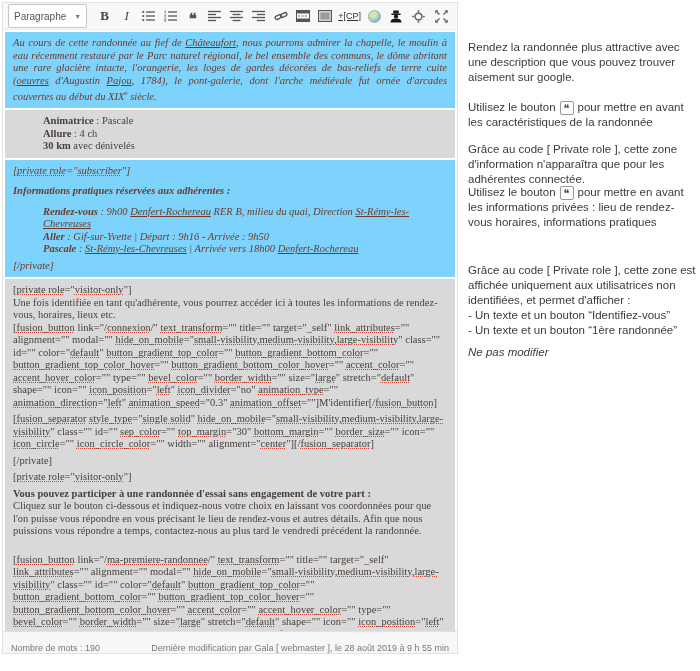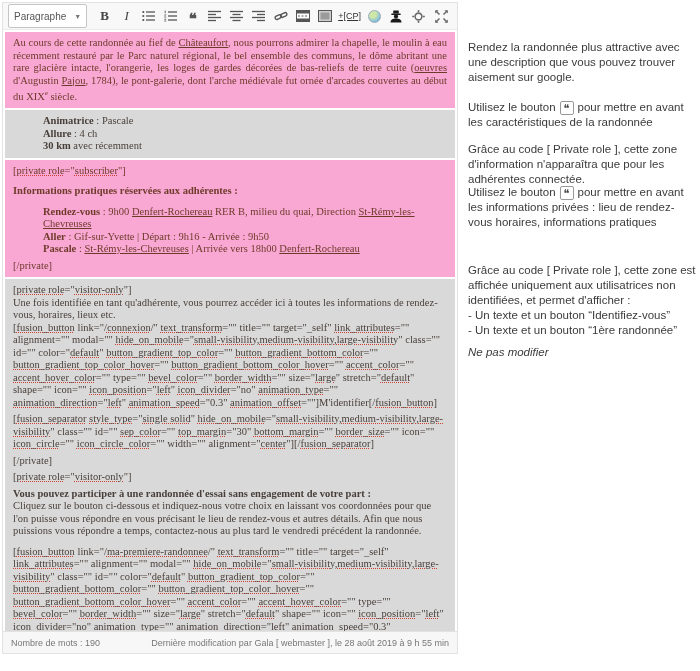--- a/index.html
+++ b/index.html
@@ -40,36 +40,36 @@
   }
   .tb.expand { margin-left:auto; color:#666; }
 
   
   .content {
     flex:1 1 auto; overflow:hidden; padding:2px 2px 0 2px;
     font-family:"Liberation Serif", serif; font-size:10.5px; line-height:12.5px;
     cursor:text;
   }
   .block { padding:5px 8px; margin-bottom:2px; }
-  .yellow { background:#f9a8d4; color:#6e3a2a; }
+  .yellow { background:#7dd3fc; color:#6e3a2a;font-style:italic; }
   .gray   { background:#d9d9d9; color:#483f3a; }
   .block p { margin:0 0 4px 0; }
   .block p:last-child { margin-bottom:0; }
   .just { text-align:justify; }
   .indent { padding-left:30px; }
   .b { font-weight:bold; }
   .lnk { text-decoration:underline; }
   .sup { vertical-align:super; font-size:7px; }
   .gap { height:4px; }
   .sp { text-decoration:underline dotted #cf4030; text-decoration-thickness:1px; text-underline-offset:1px; }
 
   
   .statusbar {
     flex:0 0 22px; border-top:1px solid #e2e2e2; background:#f7f7f7;
-    display:flex; align-items:center; justify-content:space-between;
+    display:flex; align-items:flex-end; justify-content:space-between;
     padding:0 8px; font-size:9px; color:#777;
   }
 
   
   .note {
     position:absolute; left:468px; width:228px;
     font-size:11.5px; line-height:15px; color:#3b3b3b;
   }
   .qbtn {
     display:inline-block; border:1px solid #999; border-radius:2px; background:#fff;
@@ -218,21 +218,21 @@
 
   <div class="content">
 
     <div class="block yellow">
       <p class="just"><span>Au cours de cette randonnée au fief de </span><span class="lnk">Châteaufort</span><span>, nous pourrons admirer la chapelle, le moulin à eau récemment restauré par le Parc naturel régional, le bel ensemble des communs, le dôme abritant une rare glacière intacte, l'orangerie, les loges de gardes décorées de bas-reliefs de terre cuite (</span><span class="lnk">oeuvres</span><span> d'Augustin </span><span class="lnk">Pajou</span><span>, 1784), le pont-galerie, dont l'arche médiévale fut ornée d'arcades couvertes au début du </span><span>XIX</span><span class="sup">e</span><span> siècle.</span></p>
     </div>
 
     <div class="block gray">
       <div class="indent"><span class="b">Animatrice</span><span> : Pascale</span></div>
       <div class="indent"><span class="b">Allure</span><span> : 4 ch</span></div>
-      <div class="indent"><span class="b">30 km</span><span> avec récemment</span></div>
+      <div class="indent"><span class="b">30 km</span><span> avec dénivelés</span></div>
     </div>
 
     <div class="block yellow">
       <p class="sq">[<span class="sp">private role</span>="<span class="sp">subscriber</span>"]</p>
       <div class="gap"></div>
       <p class="b">Informations pratiques réservées aux adhérentes :</p>
       <div class="gap"></div>
       <div class="indent"><span class="b">Rendez-vous</span><span> : 9h00 </span><span class="lnk">Denfert-Rochereau</span><span> RER B, milieu du quai, Direction </span><span class="lnk">St-Rémy-les-Chevreuses</span></div>
       <div class="indent"><span class="b">Aller</span><span> : Gif-sur-Yvette | Départ : 9h16 - Arrivée : 9h50</span></div>
       <div class="indent"><span class="b">Pascale</span><span> : </span><span class="lnk">St-Rémy-les-Chevreuses</span><span> | Arrivée vers 18h00 </span><span class="lnk">Denfert-Rochereau</span></div>
@@ -241,21 +241,21 @@
     </div>
 
     <div class="block gray">
       <p class="sq" style="margin-bottom:0">[<span class="sp">private role</span>="<span class="sp">visitor-only</span>"]</p>
       <p style="margin-bottom:0">Une fois identifiée en tant qu'adhérente, vous pourrez accéder ici à toutes les informations de rendez-vous, horaires, lieux etc.</p>
       <p class="sq">[<span class="sp">fusion_button</span> link="/<span class="sp">connexion</span>/" <span class="sp">text_transform</span>="" title="" target="_self" <span class="sp">link_attributes</span>="" alignment="" modal="" <span class="sp">hide_on_mobile</span>="<span class="sp">small-visibility</span>,<span class="sp">medium-visibility</span>,<span class="sp">large-visibility</span>" class="" id="" color="<span class="sp">default</span>" <span class="sp">button_gradient_top_color</span>="" <span class="sp">button_gradient_bottom_color</span>="" <span class="sp">button_gradient_top_color_hover</span>="" <span class="sp">button_gradient_bottom_color_hover</span>="" <span class="sp">accent_color</span>="" <span class="sp">accent_hover_color</span>="" type="" <span class="sp">bevel_color</span>="" <span class="sp">border_width</span>="" size="<span class="sp">large</span>" stretch="<span class="sp">default</span>" shape="" icon="" <span class="sp">icon_position</span>="<span class="sp">left</span>" <span class="sp">icon_divider</span>="no" <span class="sp">animation_type</span>="" <span class="sp">animation_direction</span>="<span class="sp">left</span>" <span class="sp">animation_speed</span>="0.3" <span class="sp">animation_offset</span>=""]M'identifier[/<span class="sp">fusion_button</span>]</p>
       <p class="sq">[<span class="sp">fusion_separator</span> <span class="sp">style_type</span>="<span class="sp">single solid</span>" <span class="sp">hide_on_mobile</span>="<span class="sp">small-visibility</span>,<span class="sp">medium-visibility</span>,<span class="sp">large-visibility</span>" class="" id="" <span class="sp">sep_color</span>="" <span class="sp">top_margin</span>="30" <span class="sp">bottom_margin</span>="" <span class="sp">border_size</span>="" icon="" <span class="sp">icon_circle</span>="" <span class="sp">icon_circle_color</span>="" width="" alignment="<span class="sp">center</span>"][/<span class="sp">fusion_separator</span>]</p>
       <p class="sq">[/private]</p>
       <p class="sq">[<span class="sp">private role</span>="<span class="sp">visitor-only</span>"]</p>
       <p class="b" style="margin-bottom:0">Vous pouvez participer à une randonnée d'essai sans engagement de votre part :</p>
-      <p style="margin-bottom:8px">Cliquez sur le bouton ci-dessous et indiquez-nous votre choix en laissant  vos coordonnées pour que l'on puisse vous répondre en vous précisant le lieu de rendez-vous et autres détails. Afin que nous puissions vous répondre a temps, contactez-nous au plus tard le vendredi précédent la randonnée.</p>
+      <p style="margin-bottom:16px">Cliquez sur le bouton ci-dessous et indiquez-nous votre choix en laissant  vos coordonnées pour que l'on puisse vous répondre en vous précisant le lieu de rendez-vous et autres détails. Afin que nous puissions vous répondre a temps, contactez-nous au plus tard le vendredi précédent la randonnée.</p>
       <p class="sq" style="margin-bottom:0">[<span class="sp">fusion_button</span> link="/<span class="sp">ma-premiere-randonnee</span>/" <span class="sp">text_transform</span>="" title="" target="_self" <span class="sp">link_attributes</span>="" alignment="" modal="" <span class="sp">hide_on_mobile</span>="<span class="sp">small-visibility</span>,<span class="sp">medium-visibility</span>,<span class="sp">large-visibility</span>" class="" id="" color="<span class="sp">default</span>" <span class="sp">button_gradient_top_color</span>="" <span class="sp">button_gradient_bottom_color</span>="" <span class="sp">button_gradient_top_color_hover</span>="" <span class="sp">button_gradient_bottom_color_hover</span>="" <span class="sp">accent_color</span>="" <span class="sp">accent_hover_color</span>="" type="" <span class="sp">bevel_color</span>="" <span class="sp">border_width</span>="" size="<span class="sp">large</span>" stretch="<span class="sp">default</span>" shape="" icon="" <span class="sp">icon_position</span>="<span class="sp">left</span>" <span class="sp">icon_divider</span>="no" <span class="sp">animation_type</span>="" <span class="sp">animation_direction</span>="<span class="sp">left</span>" <span class="sp">animation_speed</span>="0.3" =""]Participer en tant qu'invitée[/]</p>
 
     </div>
 
   </div>
 
   <div class="statusbar">
     <span>Nombre de mots : 190</span>
     <span>Dernière modification par Gala [ webmaster ], le 28 août 2019 à 9 h 55 min</span>
   </div>

